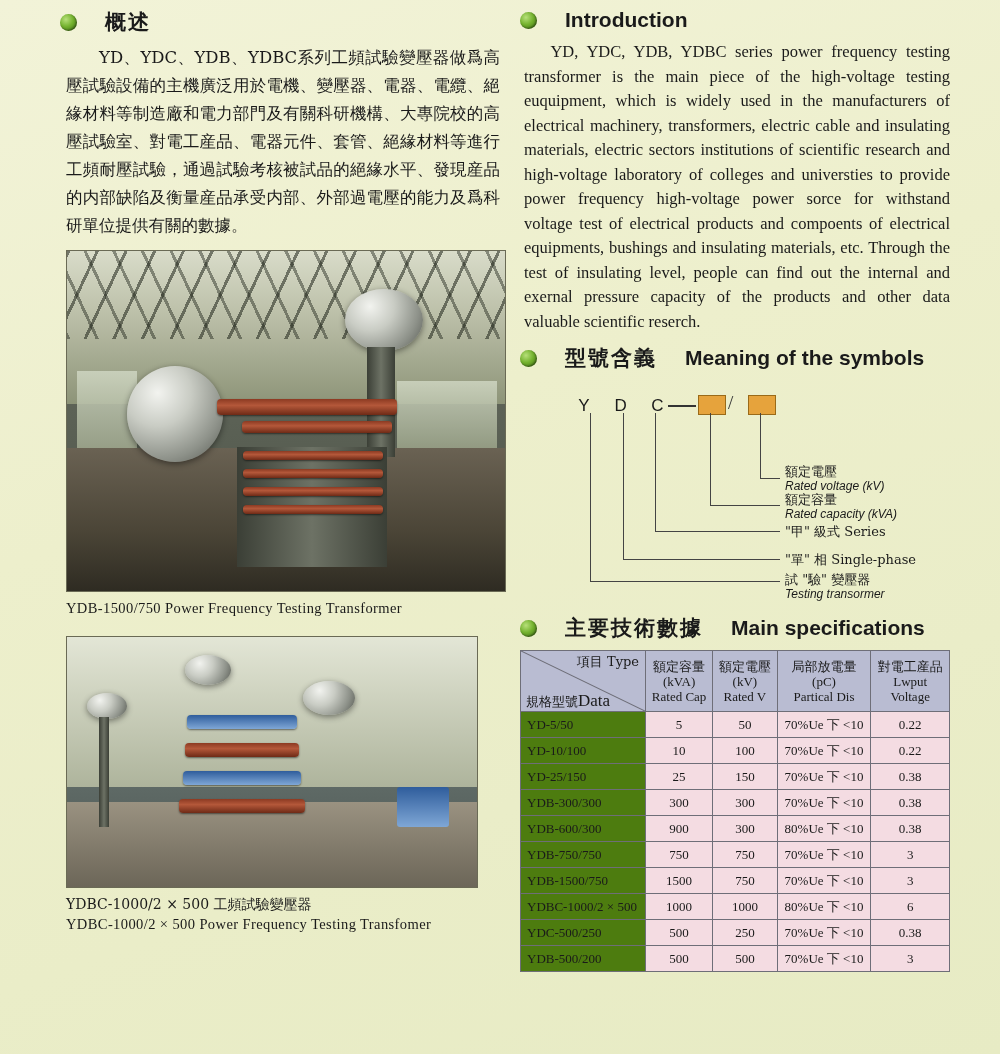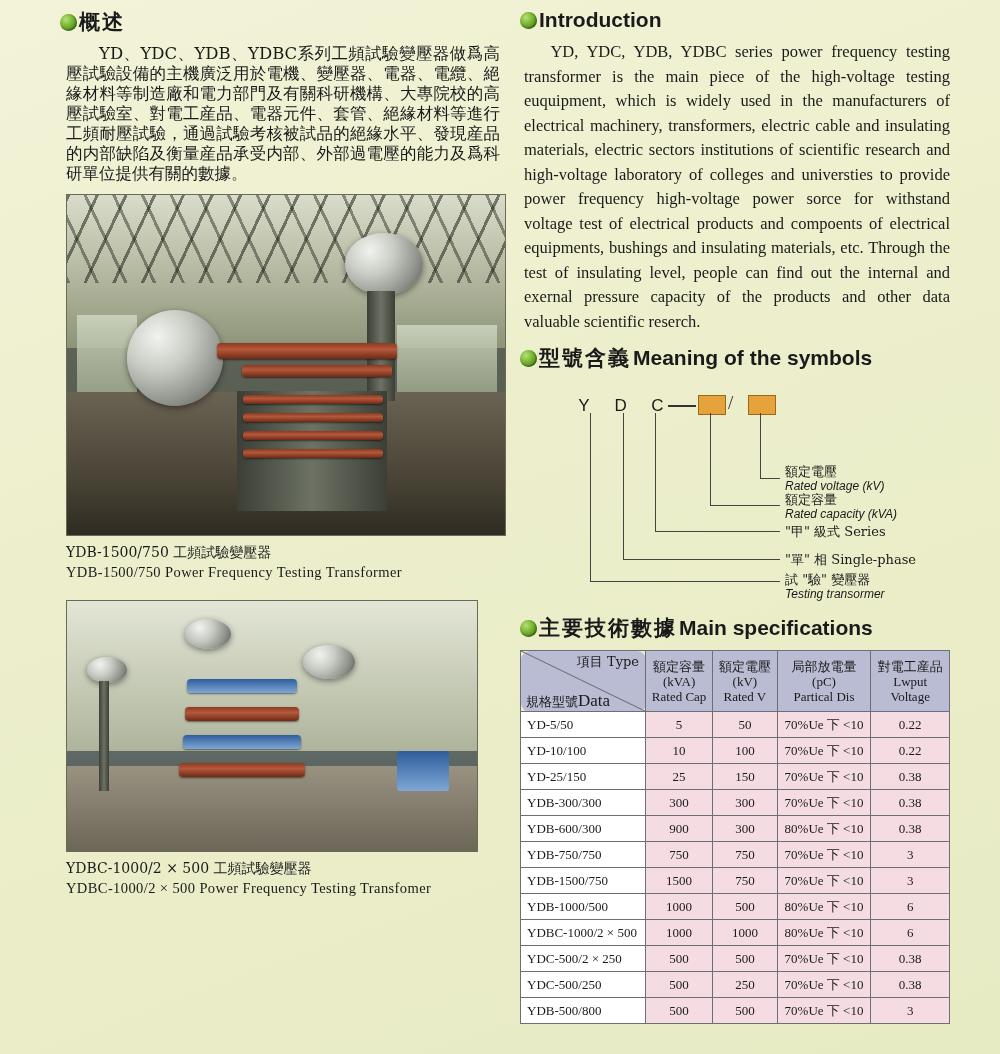--- a/index.html
+++ b/index.html
@@ -11,33 +11,33 @@
     position:relative;
     overflow:hidden;
   }
   .page{
     position:absolute;inset:0;
     background:linear-gradient(160deg,#f2f3d8 0%,#edefcc 40%,#e7ebc4 100%);
   }
   .col-left{position:absolute;left:60px;top:8px;width:440px;}
   .col-right{position:absolute;left:520px;top:8px;width:430px;}
 
-  .sec-head{display:flex;align-items:center;gap:2px;margin:0 0 8px 0;}
+  .sec-head{display:flex;align-items:center;gap:28px;margin:0 0 8px 0;}
   .bullet{
     width:17px;height:17px;border-radius:50%;
     background:radial-gradient(circle at 35% 32%,#b7e07a 0%,#74b22e 45%,#3c6d12 100%);
     box-shadow:inset -1px -1px 2px rgba(0,0,0,.4);
     flex:0 0 auto;
   }
   .sec-title-cn{font-family:"DejaVu Serif",serif;font-weight:bold;font-size:21px;letter-spacing:2px;}
   .sec-title-en{font-family:"Liberation Sans",sans-serif;font-weight:bold;font-size:21px;}
 
   .body-cn{
     font-family:"DejaVu Serif",serif;
-    font-size:16.5px;line-height:20px;
+    font-size:16.5px;line-height:28px;
     text-align:justify;
     text-indent:2em;
     margin:0 0 10px 6px;
   }
   .body-en{
     font-family:"Liberation Serif",serif;
     font-size:16.5px;line-height:24.5px;
     text-align:justify;
     text-indent:1.6em;
     margin:0 0 10px 4px;
@@ -83,24 +83,24 @@
   .lbl{position:absolute;font-size:12.5px;line-height:15px;}
   .lbl .cn{font-family:"DejaVu Serif",serif;font-size:13px;}
   .lbl .en{font-family:"Liberation Sans",sans-serif;font-style:italic;font-size:12px;}
 
   
   table{border-collapse:collapse;width:430px;margin-top:6px;
         font-family:"Liberation Serif",serif;font-size:13px;}
   th,td{border:1px solid #6e6e78;padding:2px 3px;text-align:center;height:21px;}
   thead th{background:#b9bcd2;font-weight:normal;line-height:15px;font-size:13px;}
   .th-type{width:118px;}
-  td.name{background:#ffffff;text-align:left;padding-left:6px;white-space:nowrap;}
+  td.name{background:#4d7c0f;text-align:left;padding-left:6px;white-space:nowrap;}
   td.val{background:#f4dce2;}
   .hdr-cn{font-family:"DejaVu Serif",serif;}
-  .hdr-corner{position:relative;height:56px;border-radius:9px;}
+  .hdr-corner{position:relative;height:56px;}
   .corner-top{position:absolute;top:3px;right:6px;font-family:"DejaVu Serif",serif;}
   .corner-bot{position:absolute;bottom:2px;left:5px;font-family:"DejaVu Serif",serif;}
   .corner-bot i{font-family:"Liberation Serif",serif;font-style:normal;font-size:17px;}
   .corner-line{position:absolute;left:0;top:0;width:100%;height:100%;}
 </style>
 </head>
 <body>
 
 <div class="page"></div>
 
@@ -123,21 +123,20 @@
     <div class="sphere" style="left:278px;top:38px;width:78px;height:62px;"></div>
     <div class="column" style="left:300px;top:96px;width:28px;height:110px;"></div>
     <div class="coil" style="left:150px;top:148px;width:180px;height:16px;"></div>
     <div class="coil" style="left:175px;top:170px;width:150px;height:12px;"></div>
     <div class="column" style="left:170px;top:196px;width:150px;height:120px;"></div>
     <div class="coil" style="left:176px;top:200px;width:140px;height:9px;"></div>
     <div class="coil" style="left:176px;top:218px;width:140px;height:9px;"></div>
     <div class="coil" style="left:176px;top:236px;width:140px;height:9px;"></div>
     <div class="coil" style="left:176px;top:254px;width:140px;height:9px;"></div>
   </div>
-  <div class="cap">YDB-1500/750 工頻試驗變壓器</div>
   <div class="cap cap-en">YDB-1500/750 Power Frequency Testing Transformer</div>
 
   <div class="photo photo2">
     <div class="ph-sky" style="height:60%;background:linear-gradient(180deg,#e3e6d6,#aeb49c);"></div>
     <div class="ph-floor" style="height:34%;background:linear-gradient(180deg,#9a9281,#6c6658);"></div>
     <div class="sphere" style="left:20px;top:56px;width:40px;height:26px;"></div>
     <div class="sphere" style="left:118px;top:18px;width:46px;height:30px;"></div>
     <div class="sphere" style="left:236px;top:44px;width:52px;height:34px;"></div>
     <div class="column" style="left:32px;top:80px;width:10px;height:110px;"></div>
     <div class="coil" style="left:120px;top:78px;width:110px;height:14px;background:linear-gradient(180deg,#2f5d9c,#7fa7d6);"></div>
@@ -293,49 +292,35 @@
           <td class="val">3</td>
         </tr>
         <tr>
           <td class="name">YDB-1500/750</td>
           <td class="val">1500</td>
           <td class="val">750</td>
           <td class="val">70%Ue 下 &lt;10</td>
           <td class="val">3</td>
         </tr>
         <tr>
-          <td class="name">YDB-1000/500</td>
-          <td class="val">1000</td>
-          <td class="val">500</td>
-          <td class="val">80%Ue 下 &lt;10</td>
-          <td class="val">6</td>
-        </tr>
-        <tr>
           <td class="name">YDBC-1000/2 × 500</td>
           <td class="val">1000</td>
           <td class="val">1000</td>
           <td class="val">80%Ue 下 &lt;10</td>
           <td class="val">6</td>
         </tr>
         <tr>
-          <td class="name">YDC-500/2 × 250</td>
-          <td class="val">500</td>
-          <td class="val">500</td>
-          <td class="val">70%Ue 下 &lt;10</td>
-          <td class="val">0.38</td>
-        </tr>
-        <tr>
           <td class="name">YDC-500/250</td>
           <td class="val">500</td>
           <td class="val">250</td>
           <td class="val">70%Ue 下 &lt;10</td>
           <td class="val">0.38</td>
         </tr>
         <tr>
-          <td class="name">YDB-500/800</td>
+          <td class="name">YDB-500/200</td>
           <td class="val">500</td>
           <td class="val">500</td>
           <td class="val">70%Ue 下 &lt;10</td>
           <td class="val">3</td>
         </tr>
       </tbody>
   </table>
 </div>
 
 </body></html>

